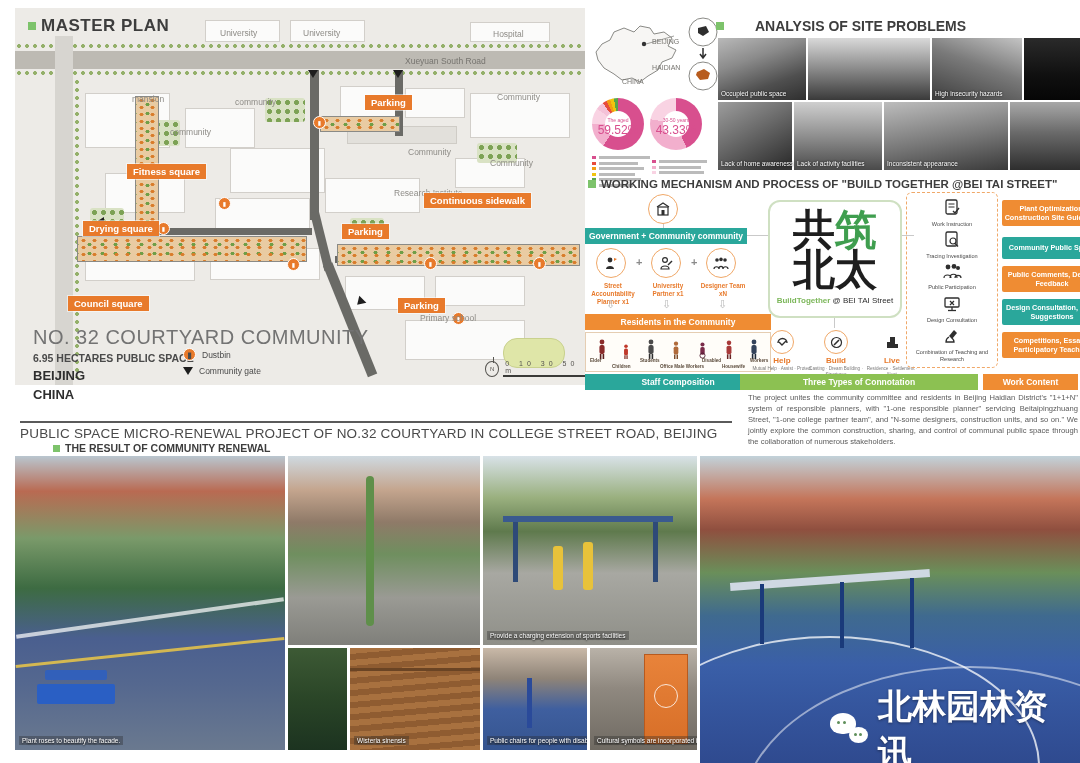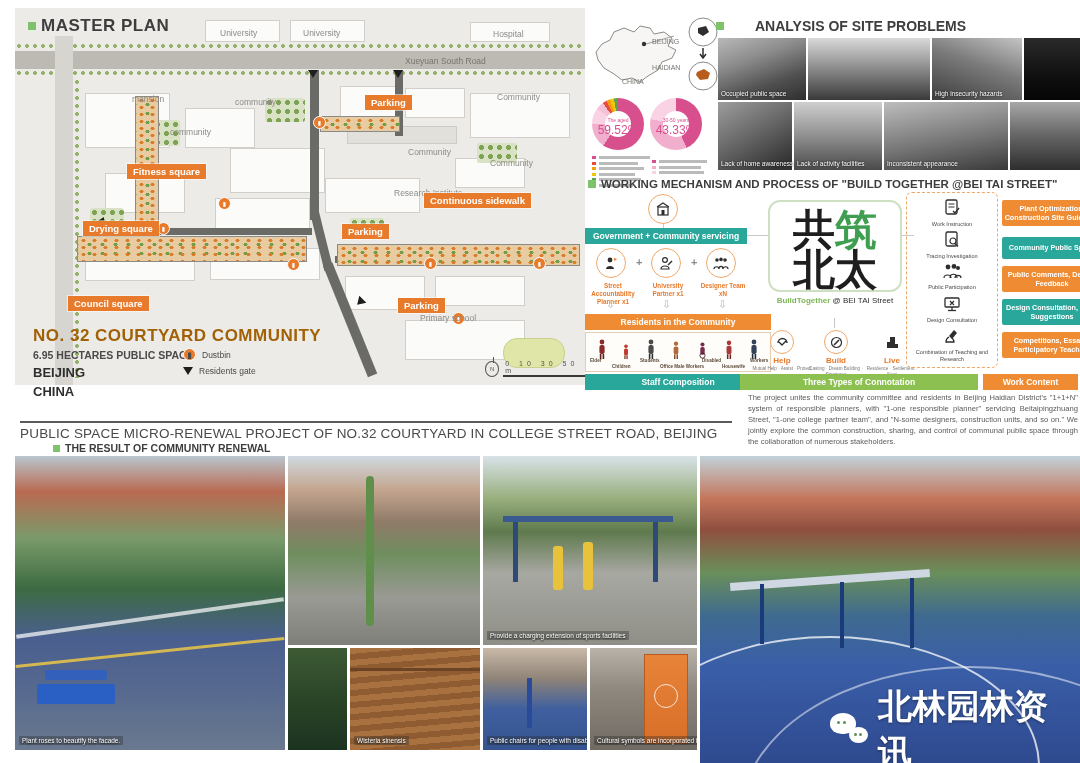--- a/index.html
+++ b/index.html
@@ -19,21 +19,21 @@
   .bld-g { background:#e2e0db; border:1px solid #cfccc6; }
   .grn { background-image: radial-gradient(#7ca254 2.2px, rgba(0,0,0,0) 2.8px); background-size:9px 9px; background-color:#d9e2c4; border-radius:3px; }
   .path-d { background:#6a6a66; }
   .court { background:#e9cba2; border:1px solid #8a8a86; background-image: radial-gradient(#d97c2a 1.8px, rgba(0,0,0,0) 2.3px), radial-gradient(#6f9e47 1.8px, rgba(0,0,0,0) 2.3px); background-size:11px 7px, 13px 9px; background-position:0 0, 5px 3px; }
   .maplabel { color:#8e8c87; font-size:8.5px; white-space:nowrap; }
   .maplabel.dk { color:#76746f; }
   .chip { background:#e87a2b; color:#fff; font-weight:bold; font-size:9.5px; padding:2px 6px; white-space:nowrap; box-shadow:0 0 0 1px rgba(255,255,255,.5); }
   .dust { width:13px; height:13px; border-radius:50%; background:#e87a2b; border:1px solid #fff; color:#fff; font-size:6px; display:flex; align-items:center; justify-content:center; }
   .gate { width:0; height:0; border-left:5px solid transparent; border-right:5px solid transparent; border-top:8px solid #1e1e1e; }
   #plan-info { left:18px; top:318px; }
-  #plan-info .t1 { color:#a16207; font-size:17px; font-weight:bold; letter-spacing:.5px; }
+  #plan-info .t1 { color:#737373; font-size:20px; font-weight:normal; letter-spacing:.5px; }
   #plan-info .t2 { color:#4a4a4a; font-size:10.5px; font-weight:bold; margin-top:3px; }
   #plan-info .t3 { color:#2e2e2e; font-size:13px; font-weight:bold; margin-top:4px; }
   .legend-row { display:flex; align-items:center; gap:6px; margin-bottom:5px; }
   .legend-row span { font-size:8.5px; color:#4a4a4a; }
   #scalebar { display:flex; align-items:center; gap:4px; color:#55534f; font-size:7px; }
   #scalebar .compass { width:16px; height:16px; border:1px solid #55534f; border-radius:50%; position:relative; display:flex; align-items:center; justify-content:center; font-size:6px; }
   #scalebar .compass:before { content:""; position:absolute; top:-5px; left:6.5px; width:1px; height:6px; background:#55534f; }
   .ticks { border-bottom:2px solid #3a3a38; padding:0 2px 1px 2px; letter-spacing:4px; }
 
   
@@ -208,21 +208,21 @@
       <div class="t3">BEIJING</div>
       <div class="t3">CHINA</div>
     </div>
     <div class="abs" style="left:168px;top:340px;">
       <div class="legend-row">
           <span class="dust">▮</span>
           <span>Dustbin</span>
         </div>
       <div class="legend-row">
           <span class="gate"></span>
-          <span>Residents gate</span>
+          <span>Community gate</span>
         </div>
     </div>
     <div class="abs" id="scalebar" style="left:470px;top:352px;">
       <span class="compass">N</span>
       <span class="ticks">0 10 30 50 m</span>
     </div>
   </div>
   <div class="abs sec-head" style="left:28px;top:16px;font-size:17px;letter-spacing:.5px;">
     <span class="gsq"></span>
     <span>MASTER PLAN</span>
@@ -308,21 +308,21 @@
   </div>
 
   
   <div class="abs pcirc" style="left:648px;top:194px;">
     <svg width="16" height="16" viewBox="0 0 16 16">
         <rect x="3" y="6" width="10" height="8" fill="none" stroke="#2e2e2e" stroke-width="1.2"></rect>
         <path d="M2,6 L8,2 L14,6" fill="none" stroke="#2e2e2e" stroke-width="1.2"></path>
         <rect x="6.5" y="9" width="3" height="5" fill="#2e2e2e"></rect>
       </svg>
   </div>
-  <div class="abs tealbar bar-s" style="left:585px;top:228px;width:162px;">Government + Community servicing</div>
+  <div class="abs tealbar bar-s" style="left:585px;top:228px;width:162px;">Government + Community community</div>
   <div class="abs cline" style="left:663px;top:224px;width:1px;height:4px;"></div>
 
   
   <div class="abs pcirc" style="left:596px;top:248px;">
     <svg width="16" height="16" viewBox="0 0 16 16">
         <circle cx="7" cy="5" r="2.4" fill="#2e2e2e"></circle>
         <path d="M3,14 c0-4 8-4 8,0 z" fill="#2e2e2e"></path>
         <path d="M11,3 l3,1 l-3,2 z" fill="#e87a2b"></path>
       </svg>
   </div>
@@ -398,21 +398,21 @@
   <span class="rt-label" style="left:590px;top:358px;">Elder</span>
   <span class="rt-label" style="left:612px;top:364px;">Children</span>
   <span class="rt-label" style="left:640px;top:358px;">Students</span>
   <span class="rt-label" style="left:660px;top:364px;">Office Male Workers</span>
   <span class="rt-label" style="left:702px;top:358px;">Disabled</span>
   <span class="rt-label" style="left:722px;top:364px;">Housewife</span>
   <span class="rt-label" style="left:750px;top:358px;">Workers</span>
   <div class="abs tealbar bar-s" style="left:585px;top:374px;width:186px;">Staff Composition</div>
 
   
-  <div class="abs" id="logo-box" style="left:768px;top:200px;width:134px;height:92px;">
+  <div class="abs" id="logo-box" style="left:768px;top:200px;width:134px;height:118px;">
     <div class="logo-chars">
       <span>共</span><span class="g">筑</span><br>
       <span>北</span><span>太</span>
     </div>
     <div class="logo-cap"><span class="g">BuildTogether</span><span> @ BEI TAI Street</span></div>
   </div>
   <div class="abs cline" style="left:747px;top:235px;width:21px;height:1px;"></div>
   <div class="abs cline" style="left:902px;top:235px;width:12px;height:1px;"></div>
   <div class="abs cline" style="left:834px;top:318px;width:1px;height:10px;"></div>
 

